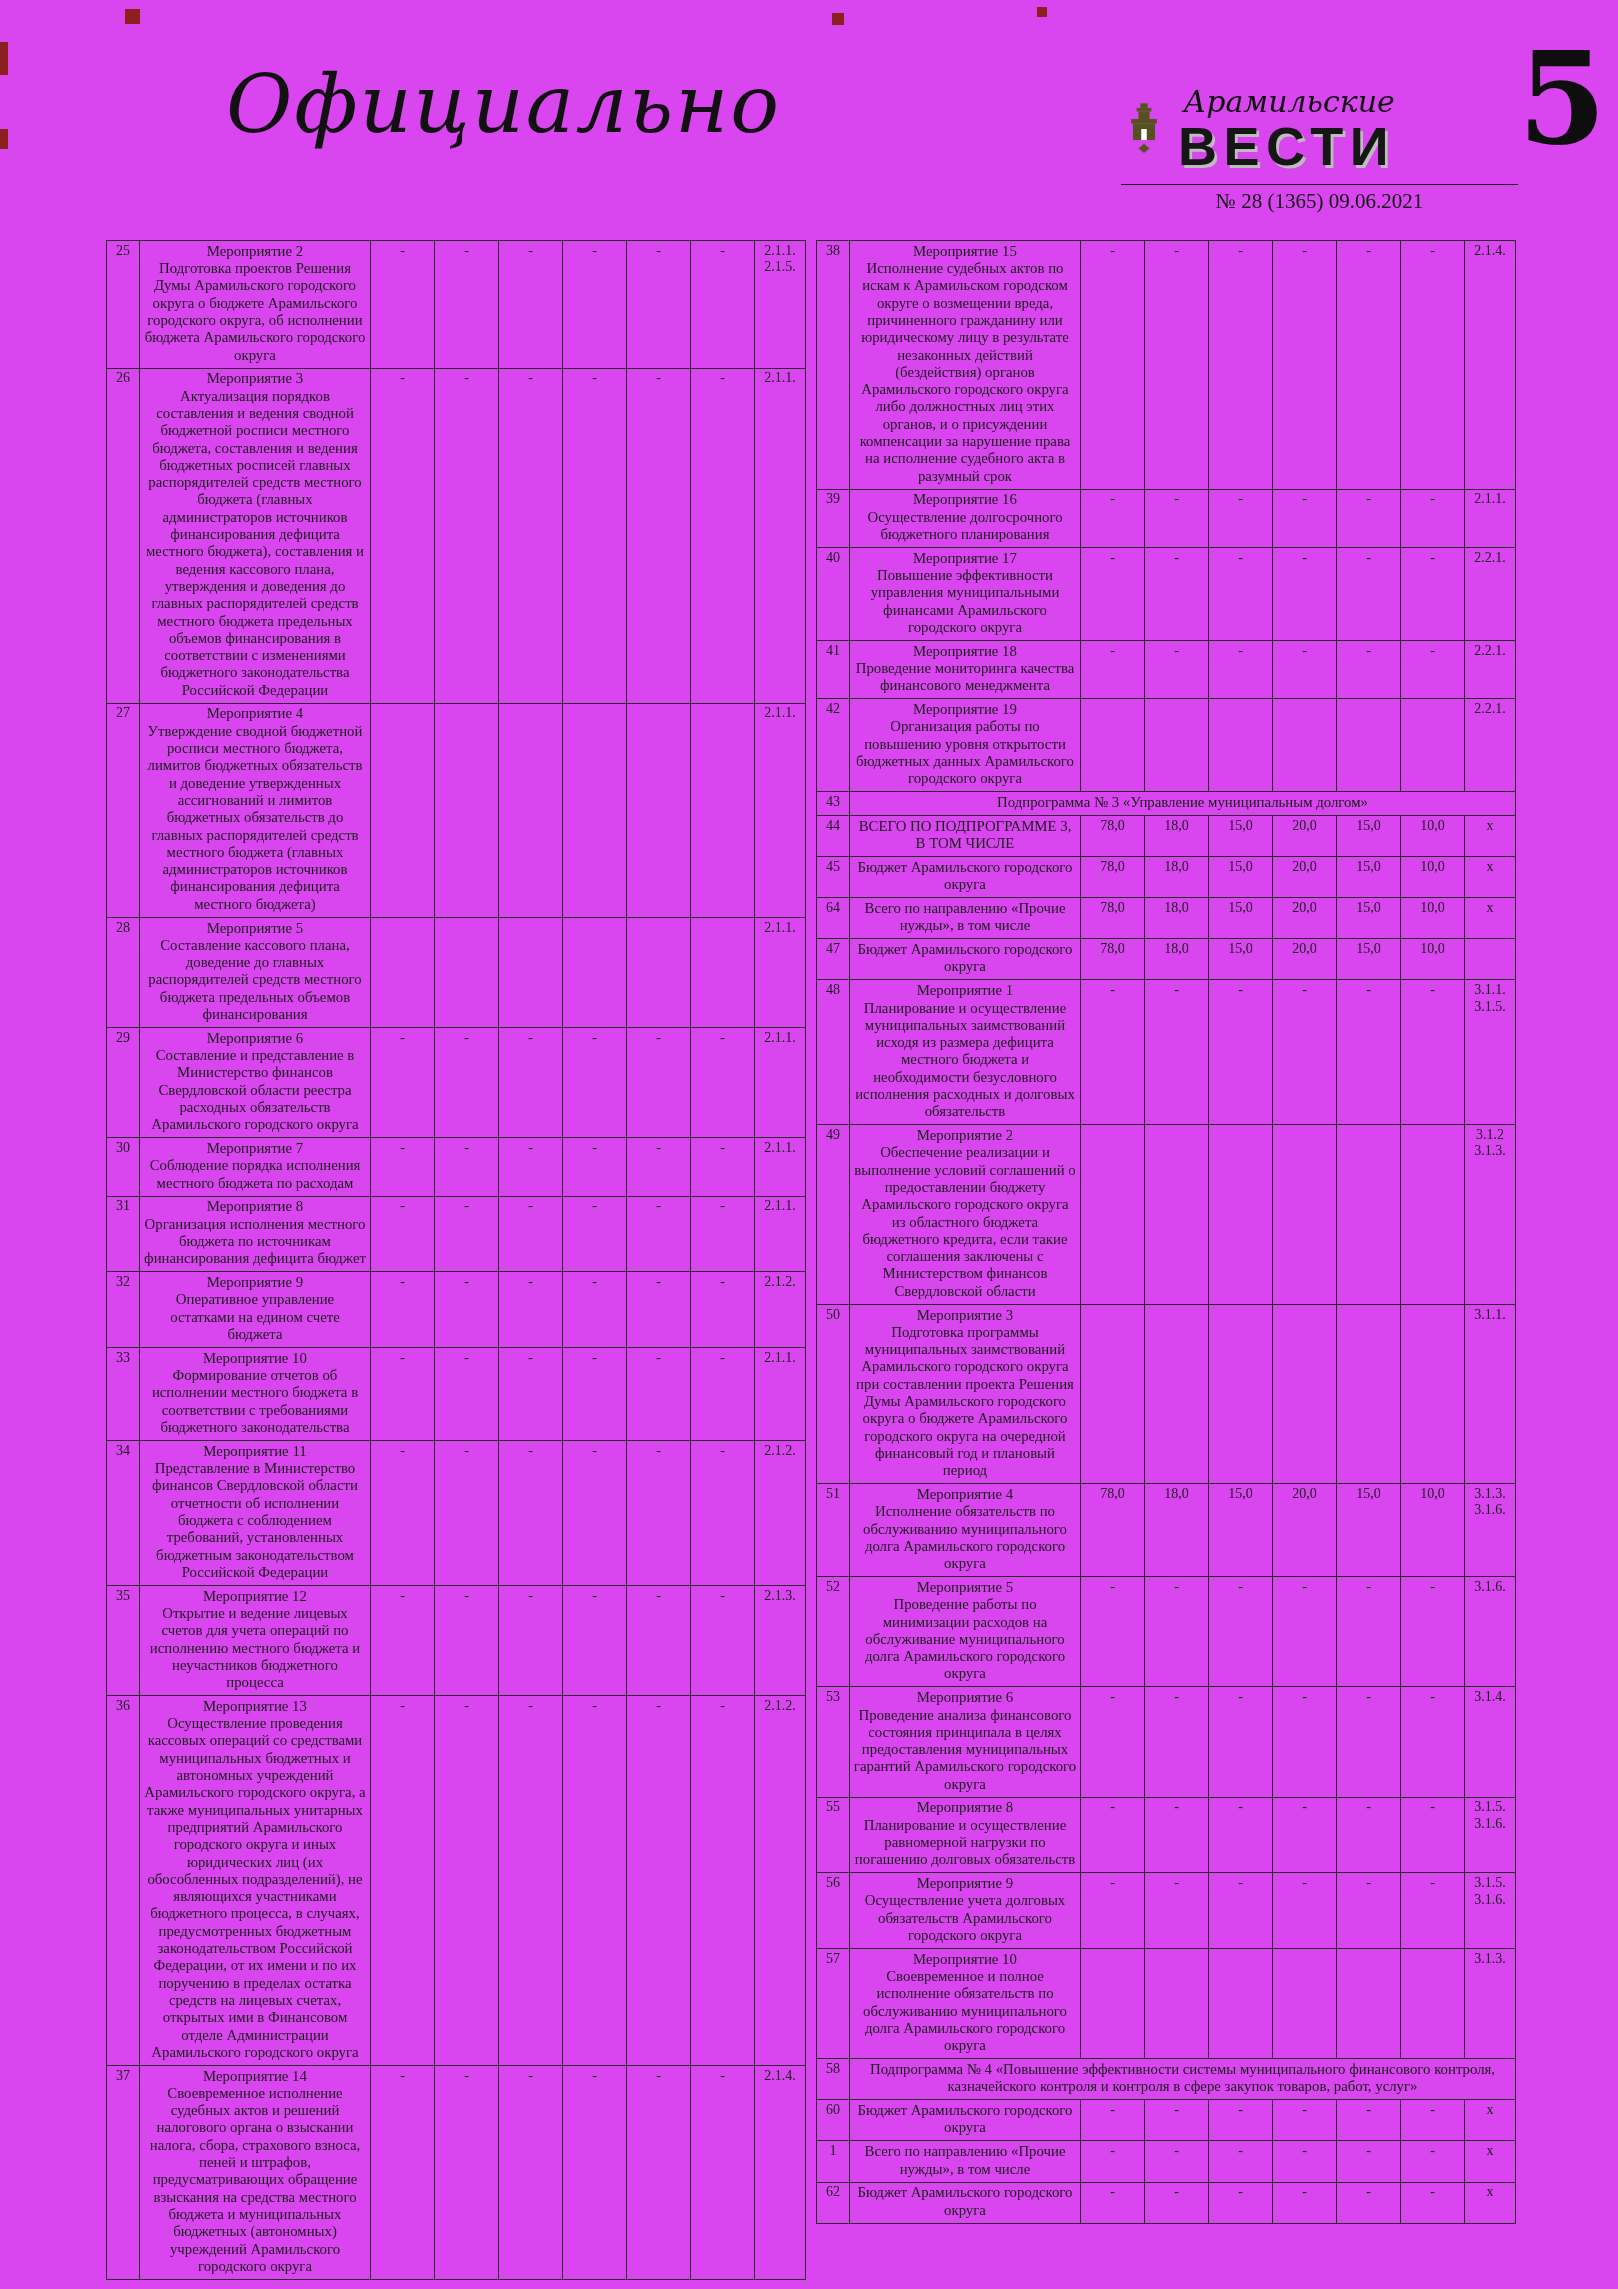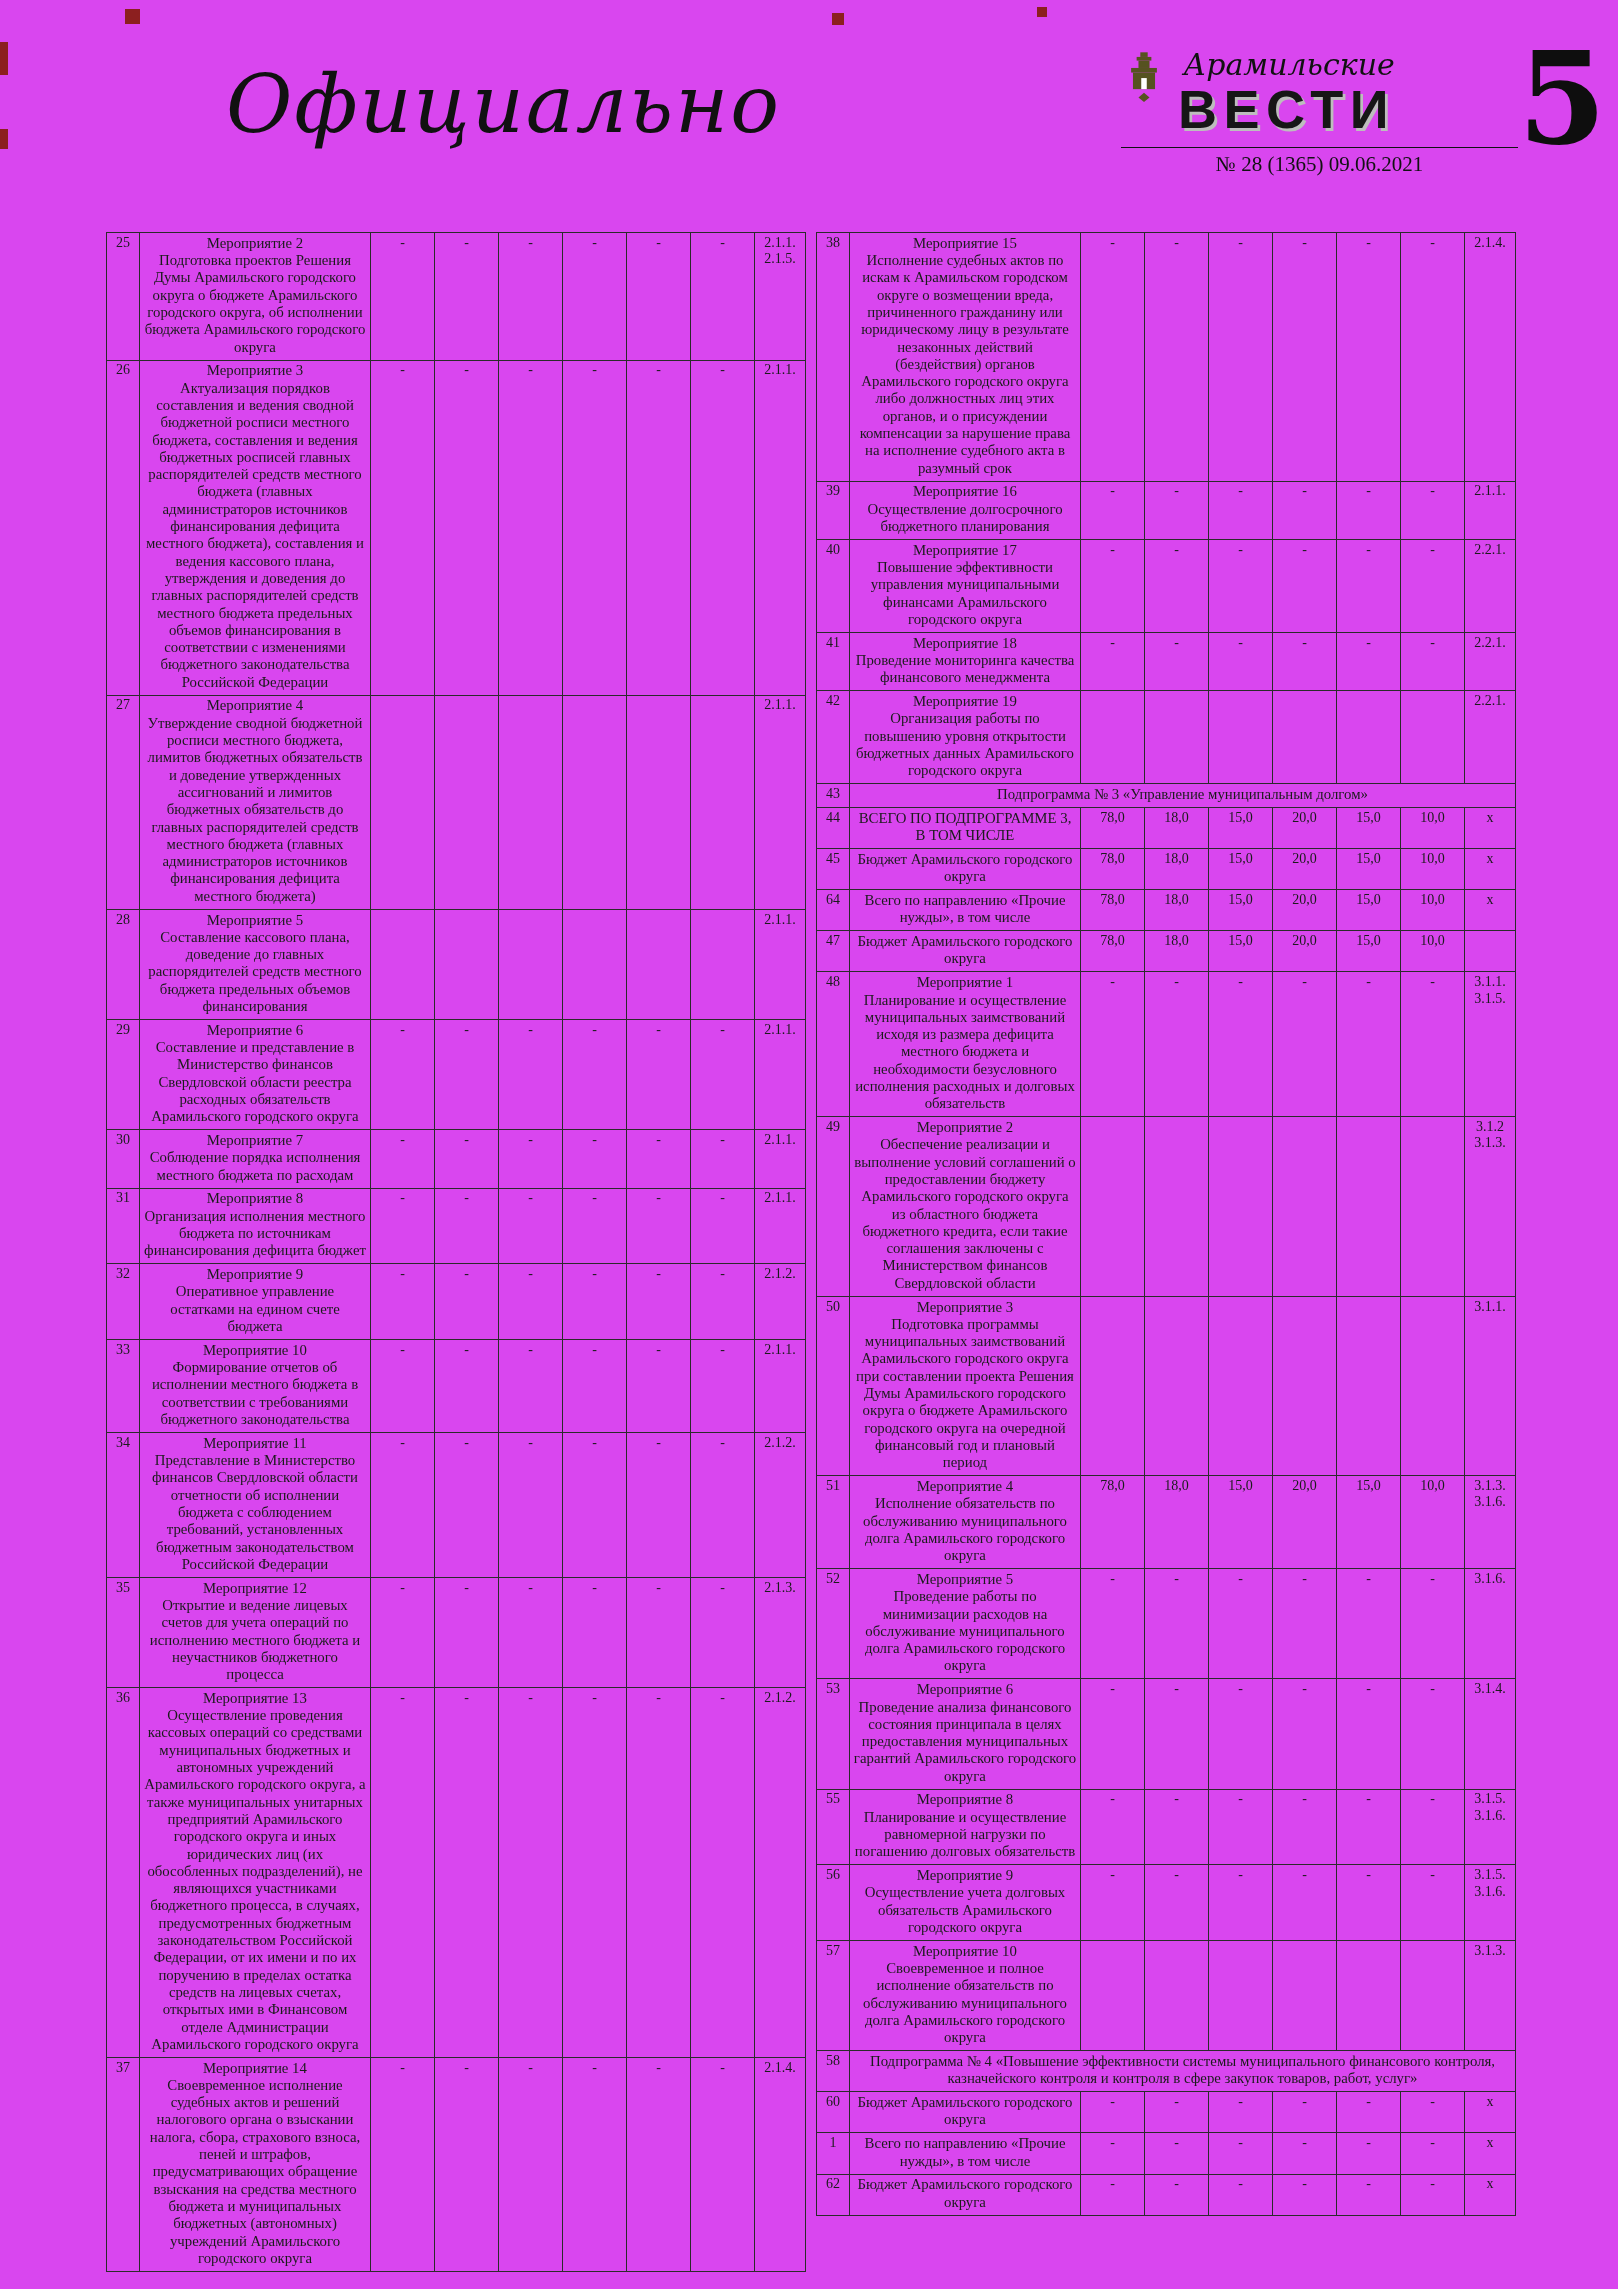--- a/index.html
+++ b/index.html
@@ -14,21 +14,21 @@
   .m3 { left:1037px; top:7.4px;  width:10px; height:10px; }
   .m4 { left:0;     top:42px;  width:8.3px;  height:33px; }
   .m5 { left:0;     top:129px; width:8.3px;  height:20px; }
 
   .section-title {
     position:absolute; left:226px; top:57px;
     font-family:"DejaVu Serif", serif; font-style:italic;
     font-size:81px; letter-spacing:1.8px; color:#111;
   }
   .masthead { position:absolute; left:1121px; top:48px; width:397px; }
-  .brand-row { display:flex; align-items:flex-start; gap:11px; }
+  .brand-row { display:flex; align-items:center; gap:11px;margin-top:37px; }
   .emblem { flex:0 0 auto; margin-top:3.7px; }
   .brand-text { display:flex; flex-direction:column; }
   .brand-top {
     font-family:"DejaVu Serif", serif; font-style:italic;
     font-size:30px; line-height:1.1; margin-left:5.5px; color:#111;
   }
   .brand-bottom {
     font-family:"Liberation Sans", sans-serif; font-weight:bold;
     font-size:54px; line-height:1.05; letter-spacing:6.5px; color:#161616;
     text-shadow:2.8px 2.8px 0 #bdbdbd;
@@ -36,21 +36,21 @@
   .issue-line {
     border-top:1.8px solid #111; margin-top:9.2px; padding-top:4.6px;
     font-size:21px; text-align:center; color:#111;
   }
   .page-number {
     position:absolute; left:1518px; top:35px;
     font-family:"DejaVu Serif", serif; font-weight:bold;
     font-size:127px; line-height:1; color:#0e0e0e;
   }
 
-  .table-wrap { position:absolute; top:232px; }
+  .table-wrap { position:absolute; top:240px; }
   .table-wrap.left  { left:106px; }
   .table-wrap.right { left:816px; }
   table.budget {
     border-collapse:collapse; table-layout:fixed; width:697px;
     font-size:14.8px; line-height:1.17; color:#1b1b1b;
   }
   table.budget td {
     border:0.9px solid #2b2b2b; vertical-align:top; text-align:center;
     padding:1.8px 2.8px 3.7px 2.8px; word-wrap:break-word;
   }

